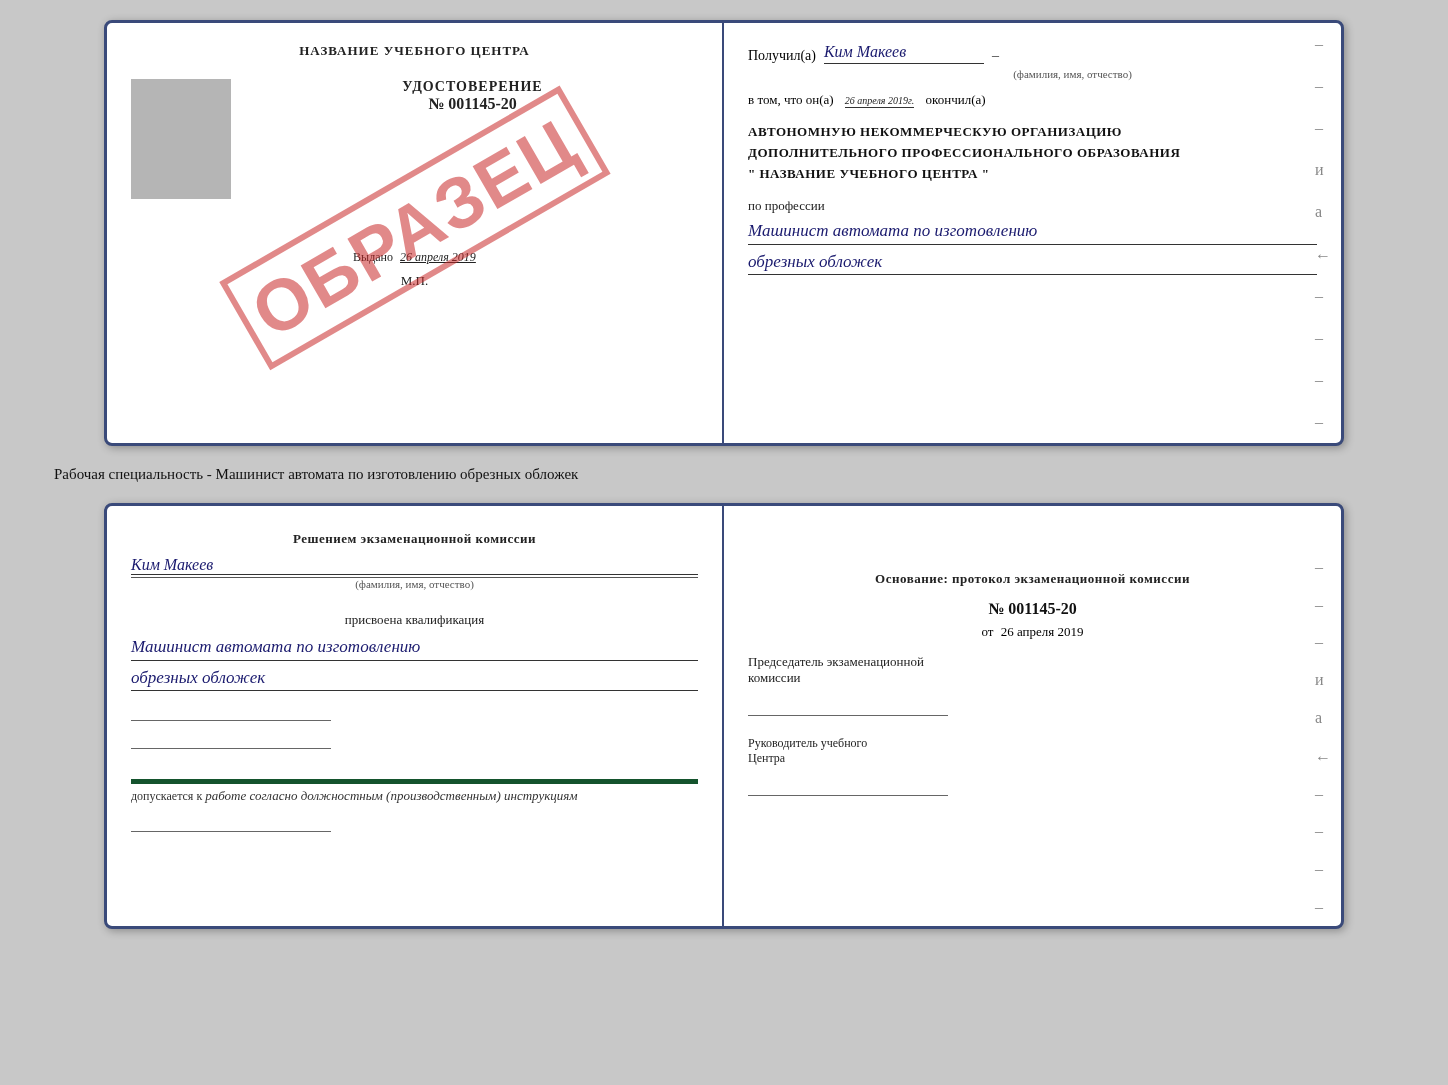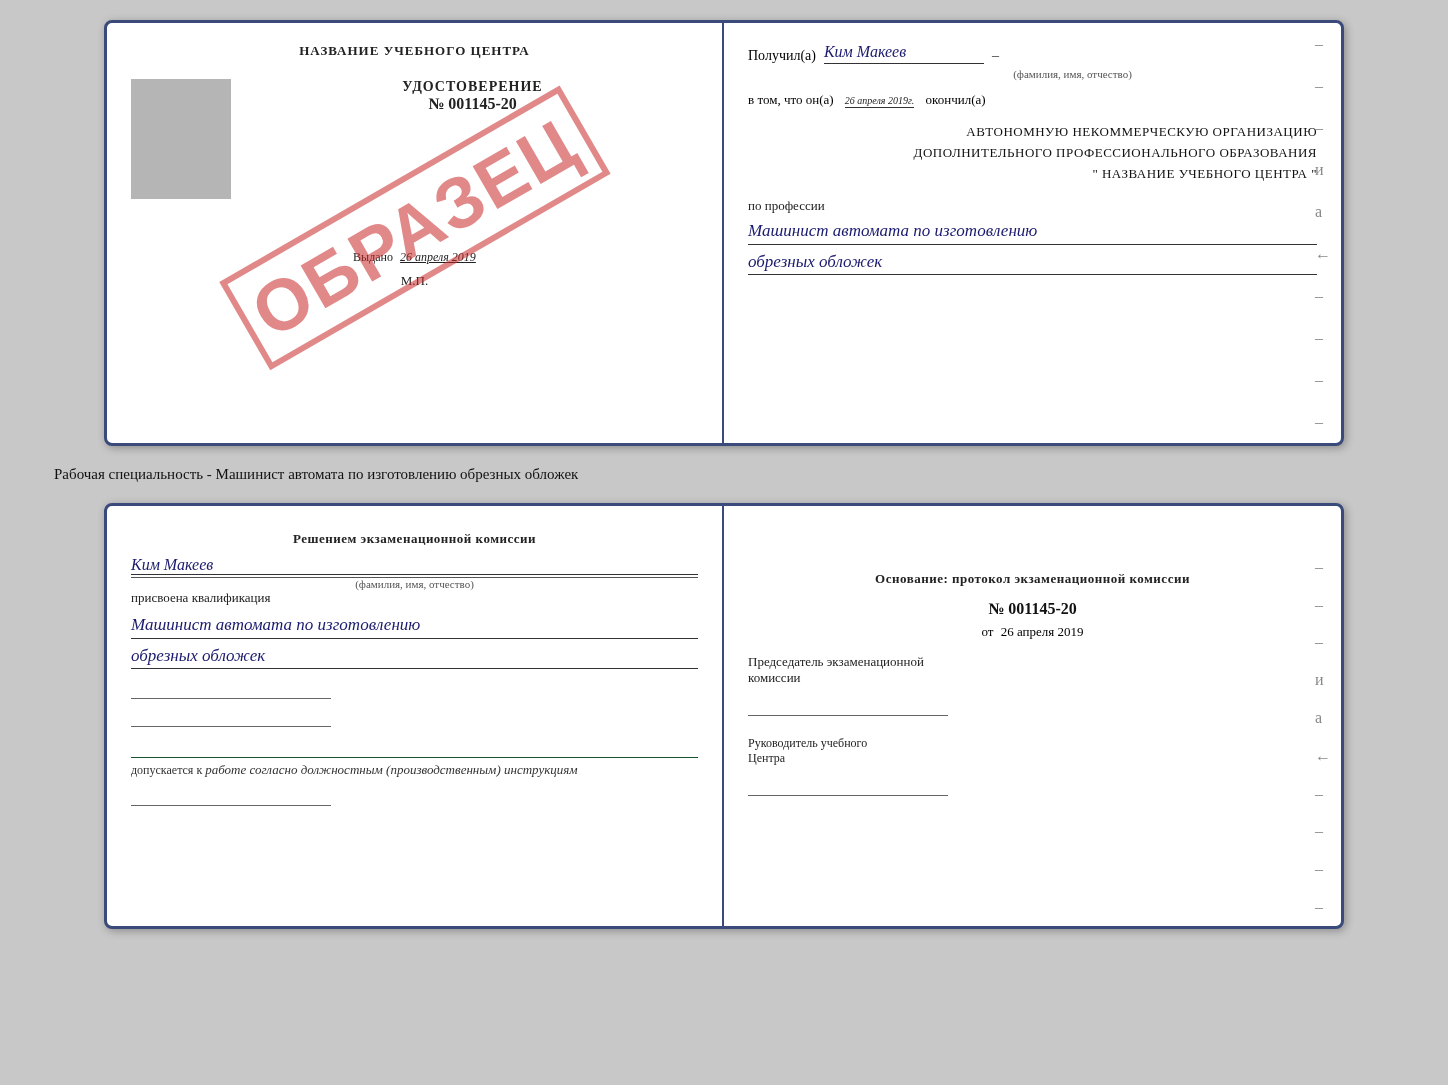--- a/index.html
+++ b/index.html
@@ -148,25 +148,25 @@
       padding-bottom: 1px;
     }
 
     .okonchill {
       font-size: 13px;
     }
 
     .org-block {
       margin-top: 14px;
       font-size: 13px;
-      text-align: right;
+      text-align: left;
       line-height: 1.6;
       text-transform: uppercase;
       letter-spacing: 0.5px;
-      font-weight: normal;
+      font-weight: bold;
       color: #111;
     }
 
     .po-professii {
       margin-top: 14px;
       font-size: 13px;
       color: #222;
     }
 
     .profession-name {
@@ -236,38 +236,39 @@
       color: #555;
       text-align: center;
       border-top: 1px solid #555;
       display: block;
       margin-top: 2px;
     }
 
     .prisvoena {
       font-size: 13px;
       color: #222;
-      margin-top: 0;
+      text-align: center;
+      margin-top: 22px;
     }
 
     .kvalif-name {
       font-style: italic;
       font-size: 17px;
       color: #1a1a6e;
       display: block;
       margin-top: 4px;
       line-height: 1.5;
       border-bottom: 1px solid #333;
     }
 
     .dopuskaetsya {
       font-size: 12px;
       color: #333;
       margin-top: 30px;
-      border-top: 1px solid #14532d;
+      border-top: 5px solid #14532d;
       padding-top: 4px;
     }
 
     .dopusk-text {
       font-style: italic;
       font-size: 13px;
     }
 
     .bottom-lines {
       display: flex;

